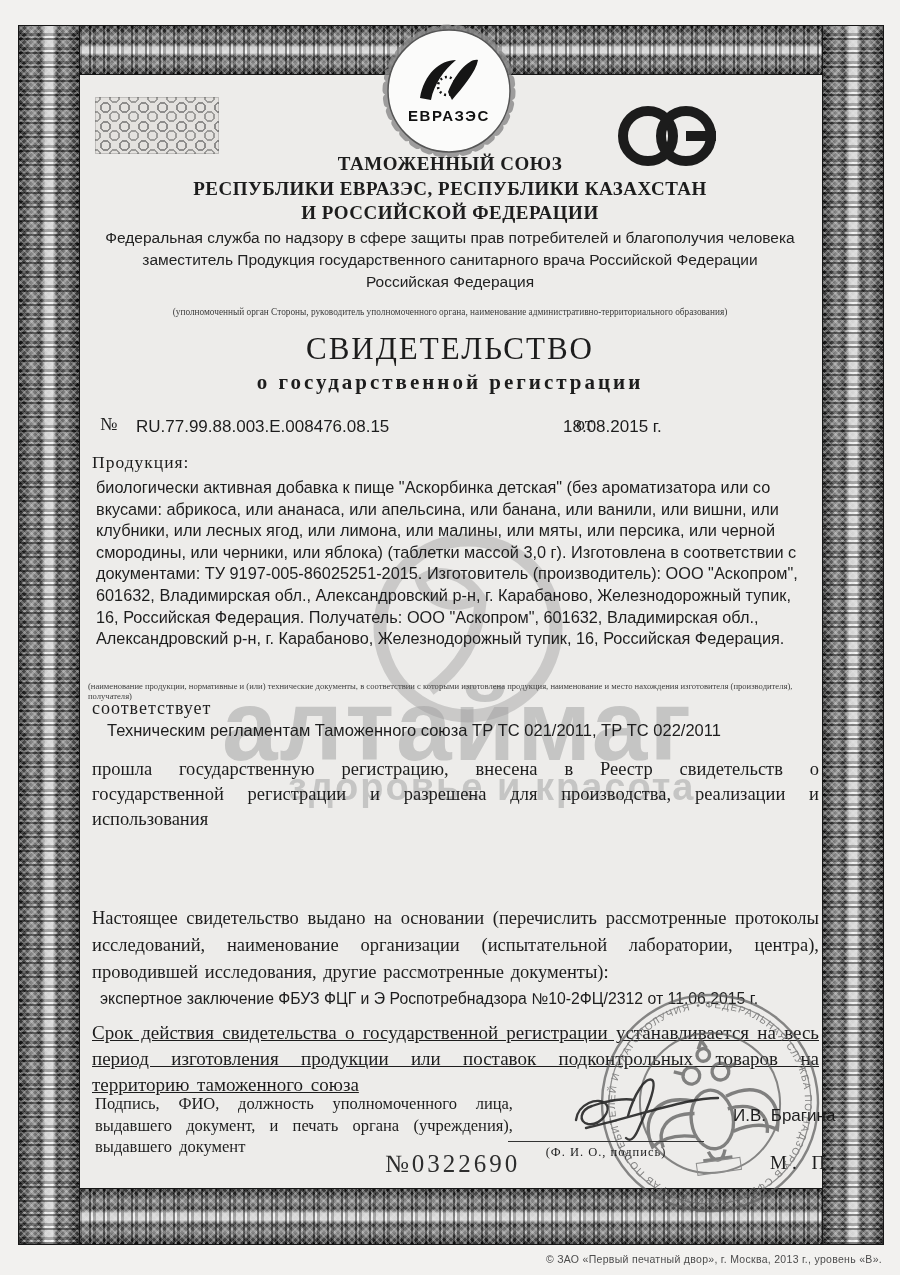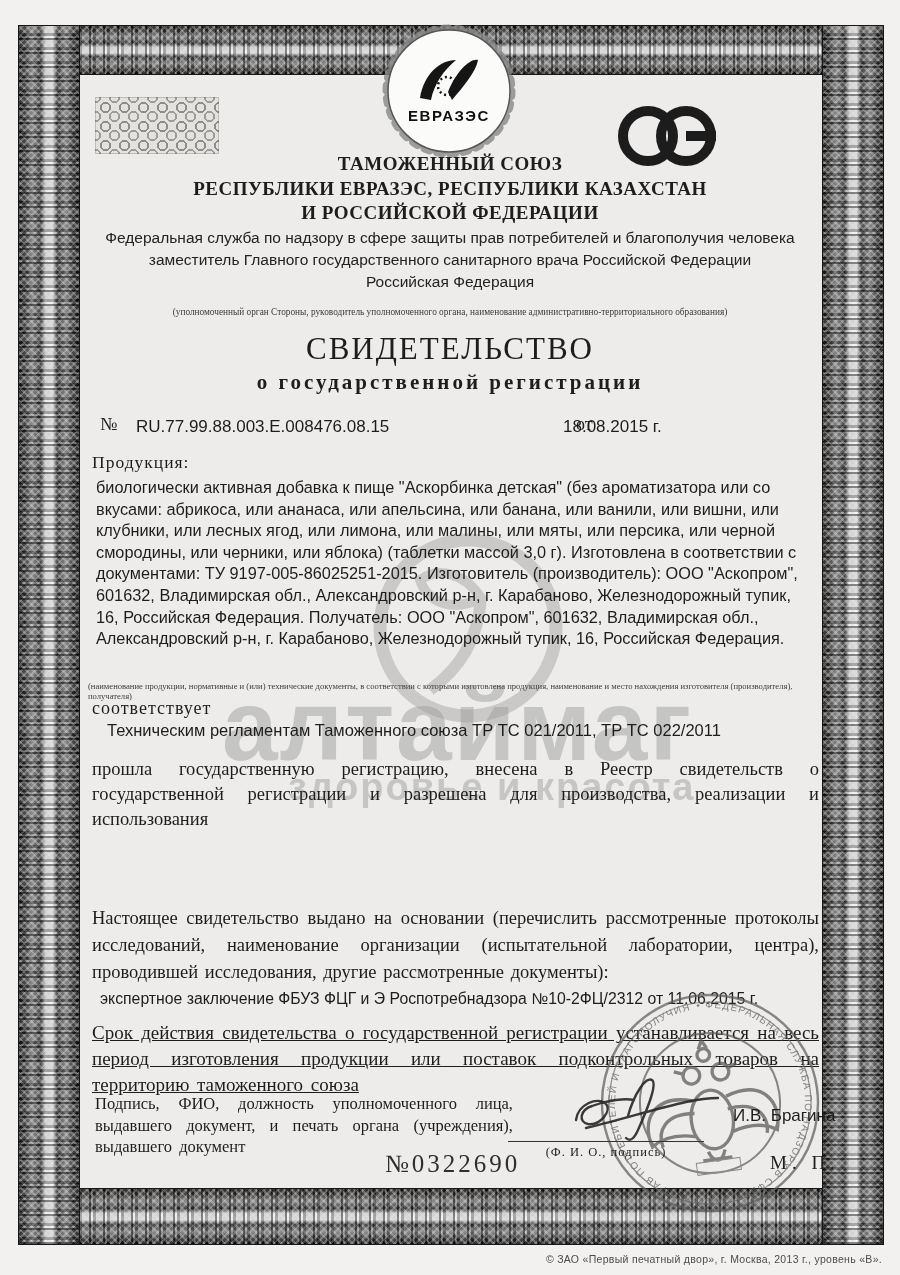--- a/index.html
+++ b/index.html
@@ -81,21 +81,21 @@
       <circle cx="36" cy="38" r="25"></circle>
       <circle cx="74" cy="38" r="25"></circle>
       <line x1="74" y1="38" x2="104" y2="38"></line>
     </g>
   </svg>
 
   <div class="abs ser hdr center" style="left:100px;top:153px;width:700px;">ТАМОЖЕННЫЙ СОЮЗ</div>
   <div class="abs ser hdr center" style="left:100px;top:178px;width:700px;">РЕСПУБЛИКИ ЕВРАЗЭС, РЕСПУБЛИКИ КАЗАХСТАН</div>
   <div class="abs ser hdr center" style="left:100px;top:202px;width:700px;">И РОССИЙСКОЙ ФЕДЕРАЦИИ</div>
   <div class="abs san auth center" style="left:85px;top:229px;width:730px;">Федеральная служба по надзору в сфере защиты прав потребителей и благополучия человека</div>
-  <div class="abs san auth center" style="left:85px;top:251px;width:730px;">заместитель Главного государственного санитарного врача Российской Федерации</div>
+  <div class="abs san auth center" style="left:85px;top:251px;width:730px;">заместитель Продукция государственного санитарного врача Российской Федерации</div>
   <div class="abs san auth center" style="left:85px;top:273px;width:730px;">Российская Федерация</div>
   <div class="abs ser tiny center" style="left:85px;top:307px;width:730px;">(уполномоченный орган Стороны, руководитель уполномоченного органа, наименование административно-территориального образования)</div>
 
   <div class="abs ser center" style="left:100px;top:331px;width:700px;font-size:31px;font-weight:normal;letter-spacing:2px;">СВИДЕТЕЛЬСТВО</div>
   <div class="abs ser center" style="left:100px;top:370px;width:700px;font-size:21px;font-weight:bold;letter-spacing:3px;">о государственной регистрации</div>
 
   <div class="abs ser numline" style="left:100px;top:414px;">№</div>
   <div class="abs san" style="left:136px;top:417px;font-size:17px;">RU.77.99.88.003.E.008476.08.15</div>
   <div class="abs ser numline" style="left:528px;top:414px;margin-left:48px;">от</div>
   <div class="abs san" style="left:563px;top:417px;font-size:17px;">18.08.2015 г.</div>

